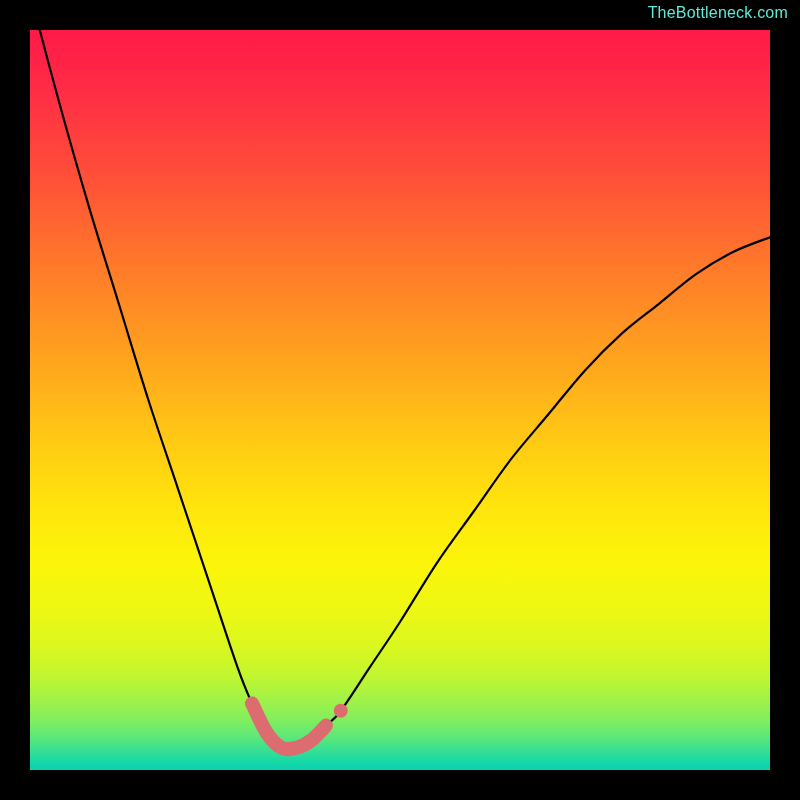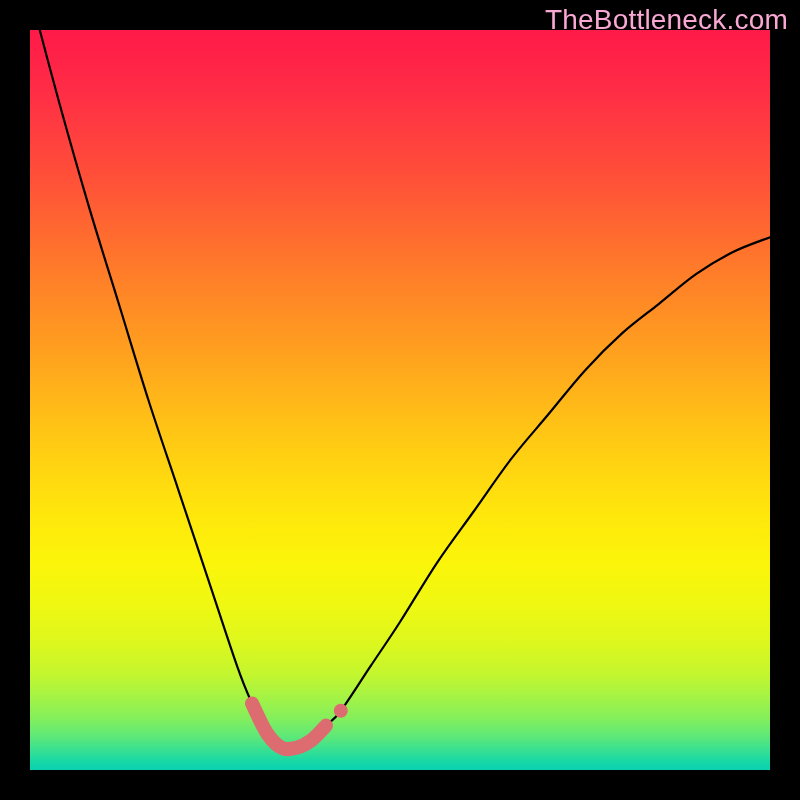--- a/index.html
+++ b/index.html
@@ -8,23 +8,23 @@
     position: relative;
     width: 800px;
     height: 800px;
     background: #000;
   }
   .watermark {
     position: absolute;
     top: 4px;
     right: 12px;
     font-family: Arial, Helvetica, sans-serif;
-    font-size: 28px;
+    font-size: 16px;
     font-weight: 400;
-    color: #f9a8d4;
+    color: #5eead4;
     letter-spacing: 0.2px;
     z-index: 10;
   }
   .plot-area {
     position: absolute;
     left: 30px;
     top: 30px;
     width: 740px;
     height: 740px;
     overflow: hidden;

